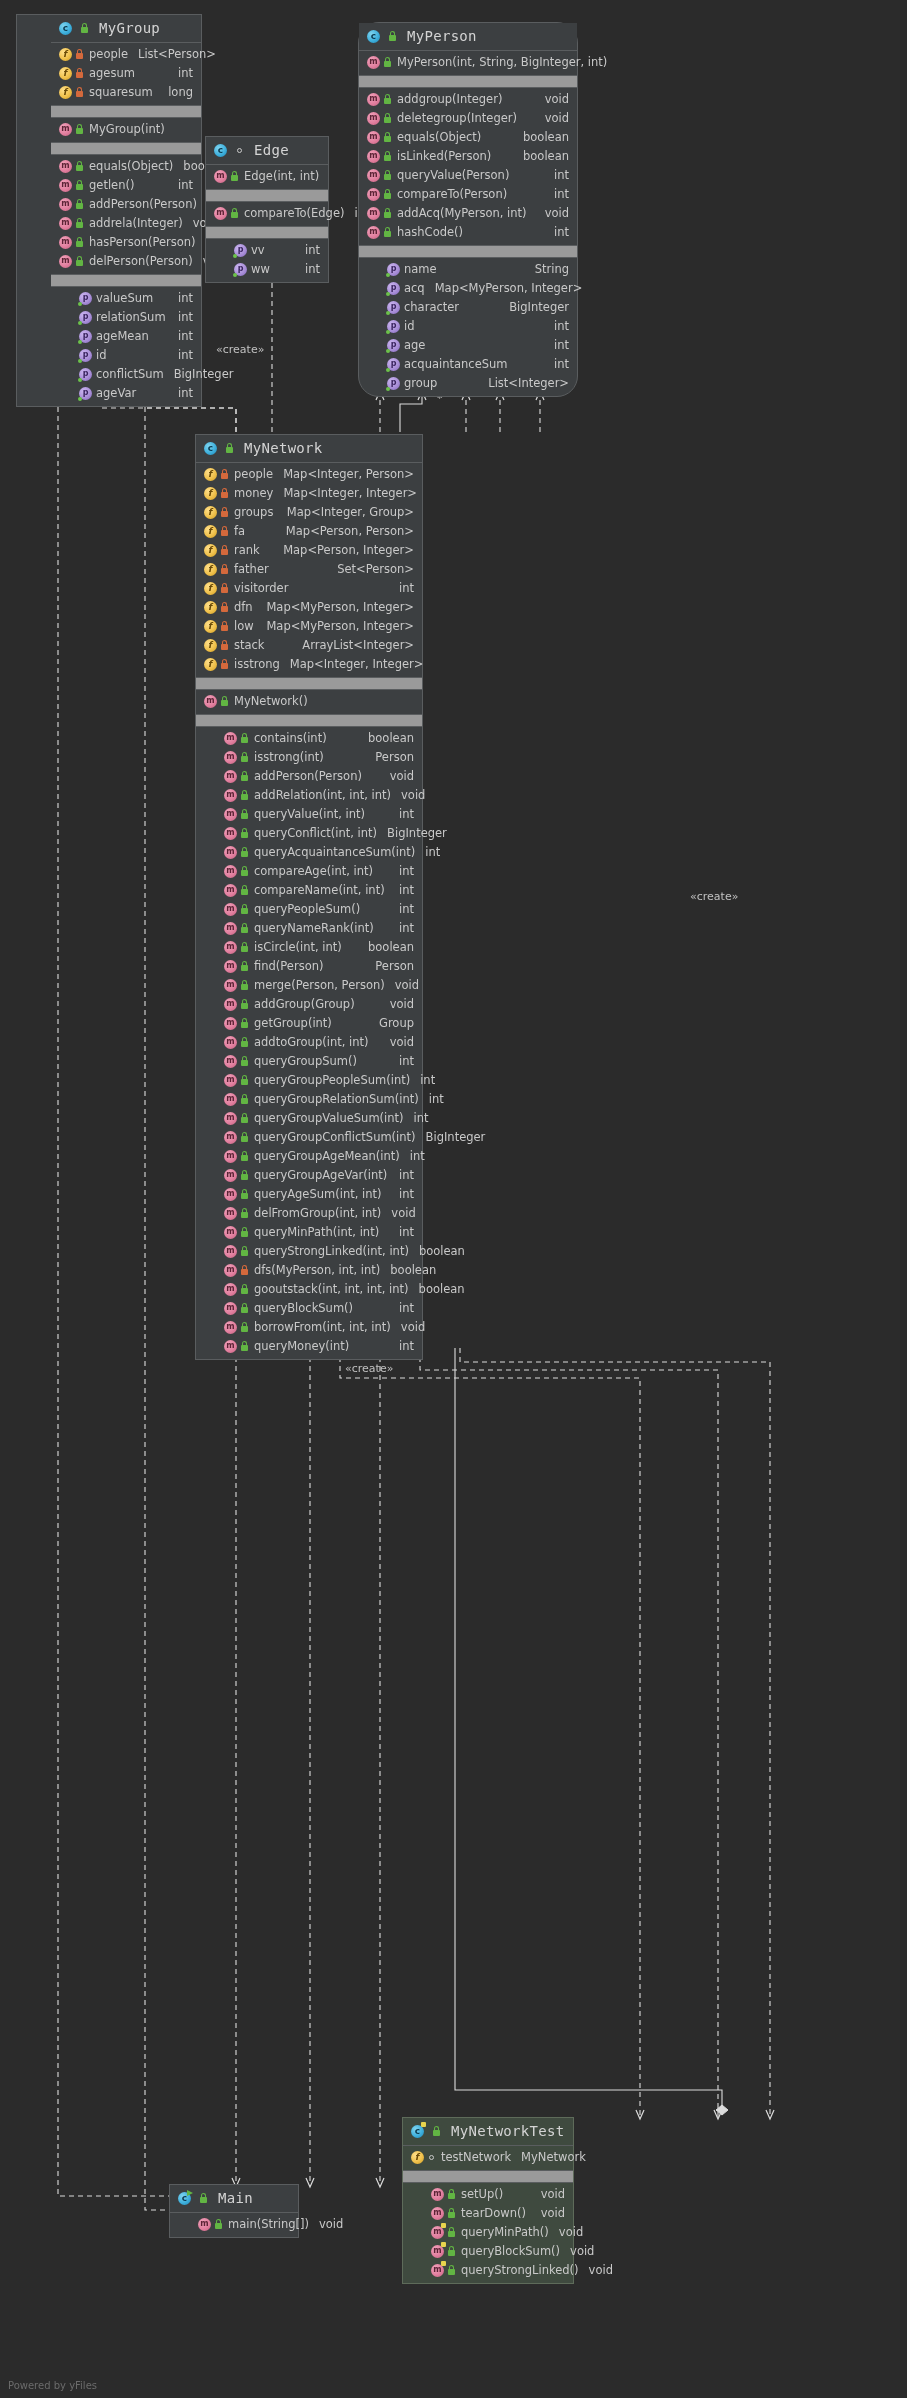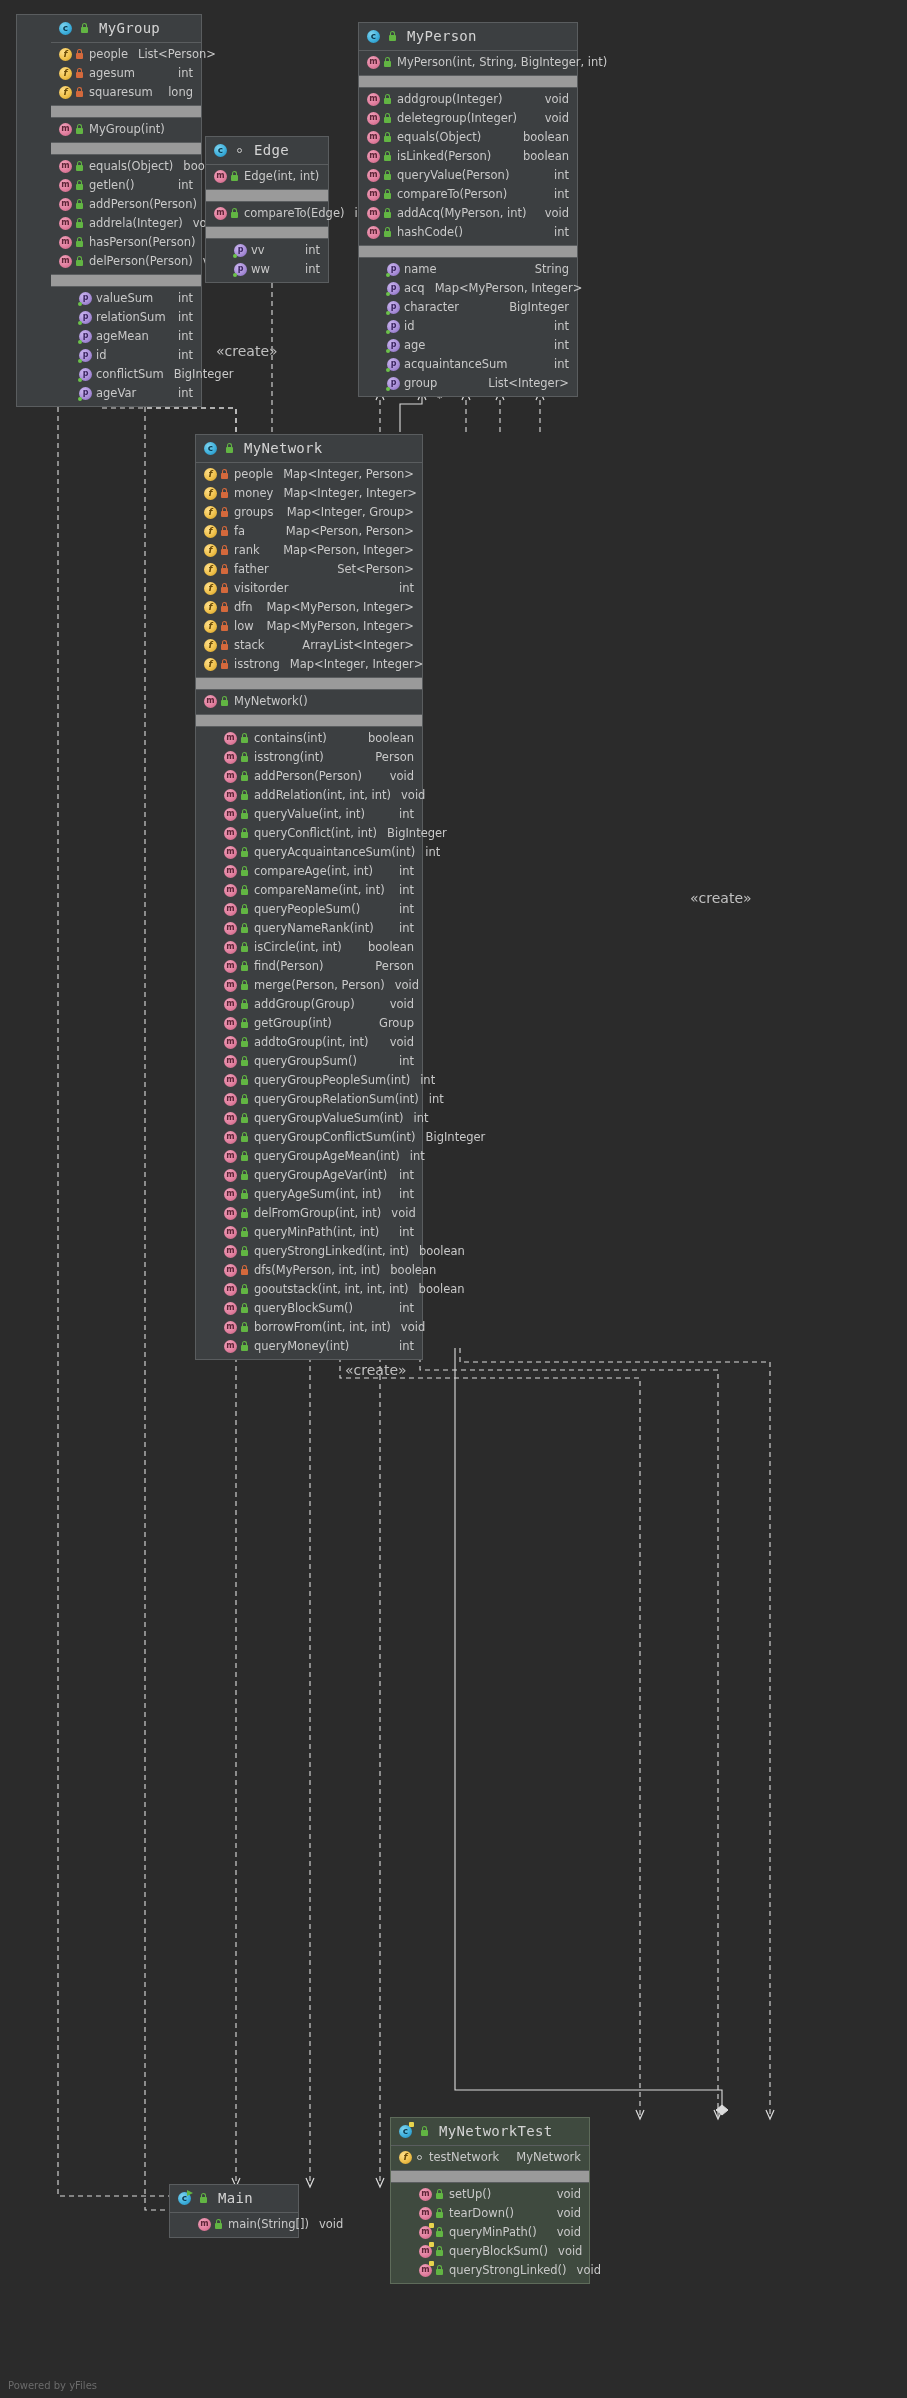--- a/index.html
+++ b/index.html
@@ -95,21 +95,21 @@
     background:#d4693c;border-radius:1px;}
   .vis-priv::after{content:"";position:absolute;left:2px;top:0px;width:5px;height:5px;
     border:1.5px solid #d4693c;border-bottom:none;border-radius:3px 3px 0 0;
     box-sizing:border-box;}
   .vis-pkg::before{content:"";position:absolute;left:2px;top:3px;width:5px;height:5px;
     border:1.3px solid #c9c9c9;border-radius:50%;box-sizing:border-box;}
 
   
   svg.links{position:absolute;left:0;top:0;width:907px;height:2398px;z-index:1;
     pointer-events:none;}
-  .lbl{position:absolute;font-size:14px;color:#c0c0c0;z-index:3;white-space:nowrap;}
+  .lbl{position:absolute;font-size:11px;color:#c0c0c0;z-index:3;white-space:nowrap;}
   .mult{position:absolute;font-size:11px;color:#c0c0c0;z-index:3;}
 
   .footer{position:absolute;left:8px;bottom:7px;font-size:10px;color:#6b6b6b;z-index:9;}
 </style>
 </head>
 <body>
 
 <div class="canvas">
 
   <svg class="links" viewBox="0 0 907 2398">
@@ -331,21 +331,21 @@
       </div>
       <div class="row">
         <span class="ic ic-p"></span>
         <span class="nm">ww</span>
         <span class="sp"></span>
         <span class="ty">int</span>
       </div>
     </div>
   </div>
 
-  <div class="uml" style="left:358px;top:22px;width:220px;">
+  <div class="uml" style="left:358px;top:22px;width:220px;border-radius:21px;">
     <div class="title">
       <span class="ic ic-class"></span>
       <span class="vis vis-pub"></span>
       <span>MyPerson</span>
     </div>
 
     <div class="sect">
       <div class="row">
         <span class="ic ic-m"></span>
         <span class="vis vis-pub"></span>
@@ -806,21 +806,21 @@
       <div class="row">
         <span class="ic ic-m"></span>
         <span class="vis vis-pub"></span>
         <span class="nm">main(String[])</span>
         <span class="sp"></span>
         <span class="ty">void</span>
       </div>
     </div>
   </div>
 
-  <div class="uml test" style="left:390px;top:2117px;width:200px;">
+  <div class="uml test" style="left:402px;top:2117px;width:172px;">
     <div class="title">
       <span class="ic ic-class test"></span>
       <span class="vis vis-pub"></span>
       <span>MyNetworkTest</span>
     </div>
 
     <div class="sect">
       <div class="row">
         <span class="ic ic-f"></span>
         <span class="vis vis-pkg"></span>

